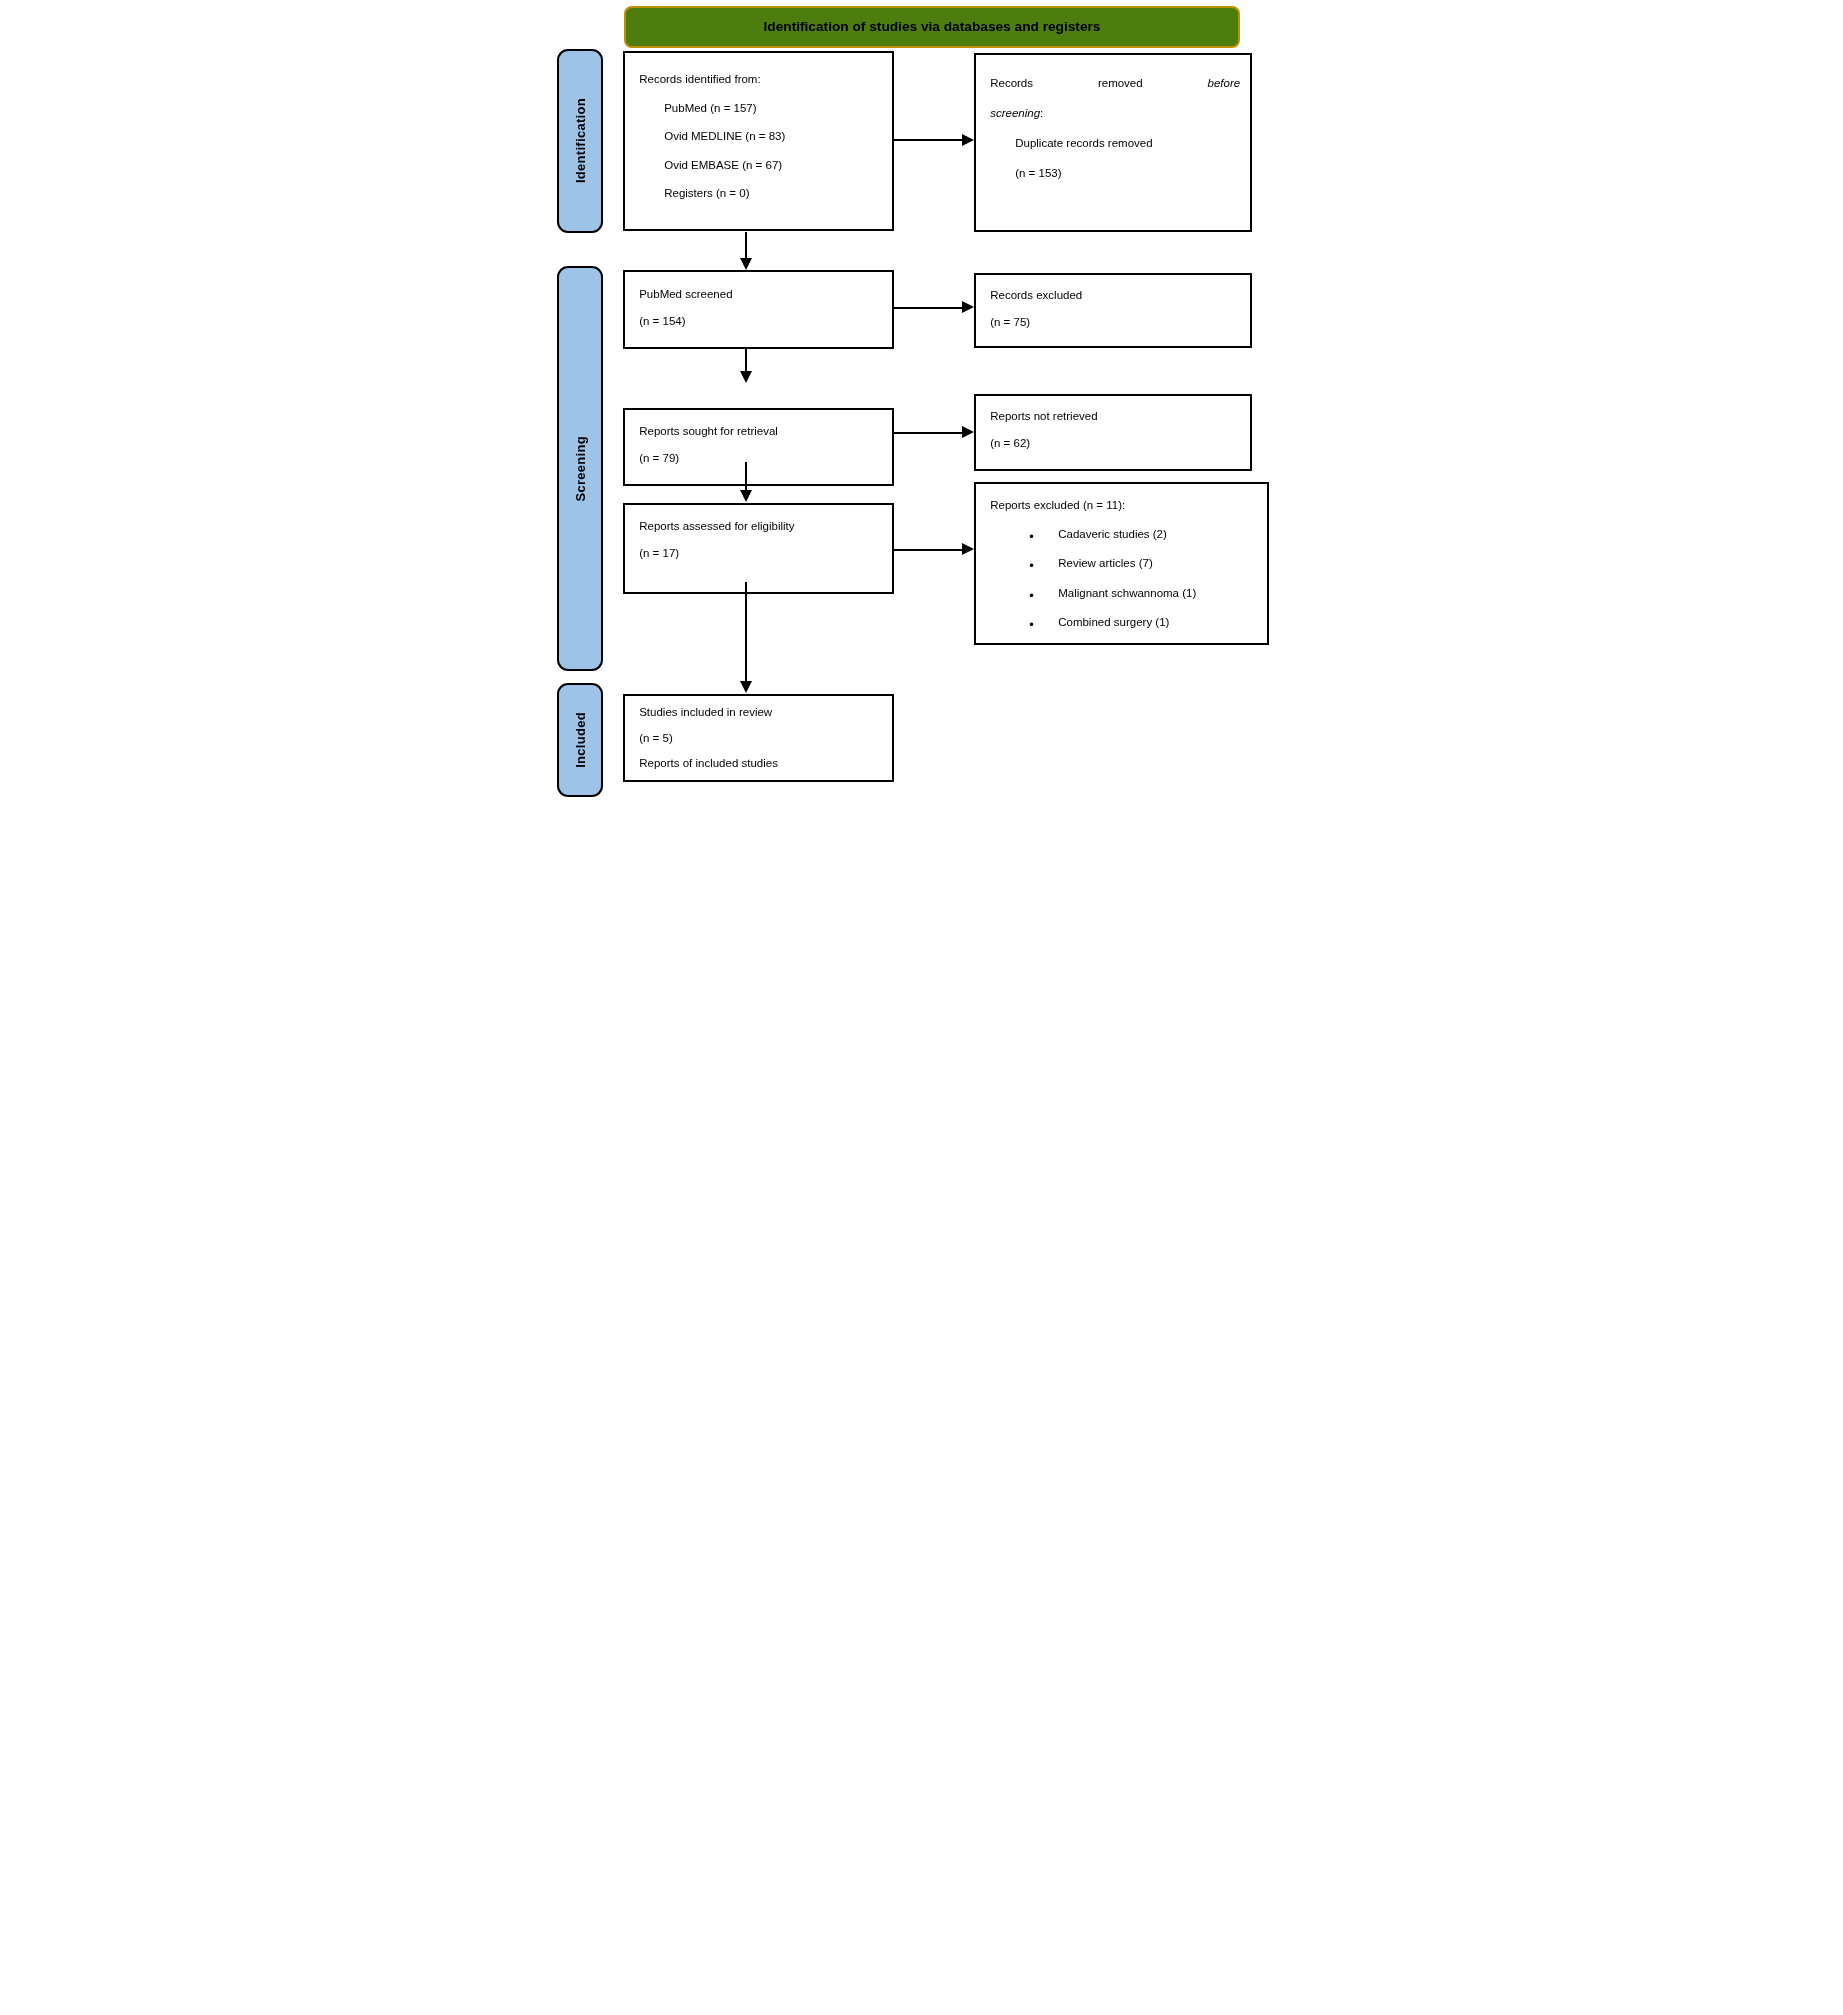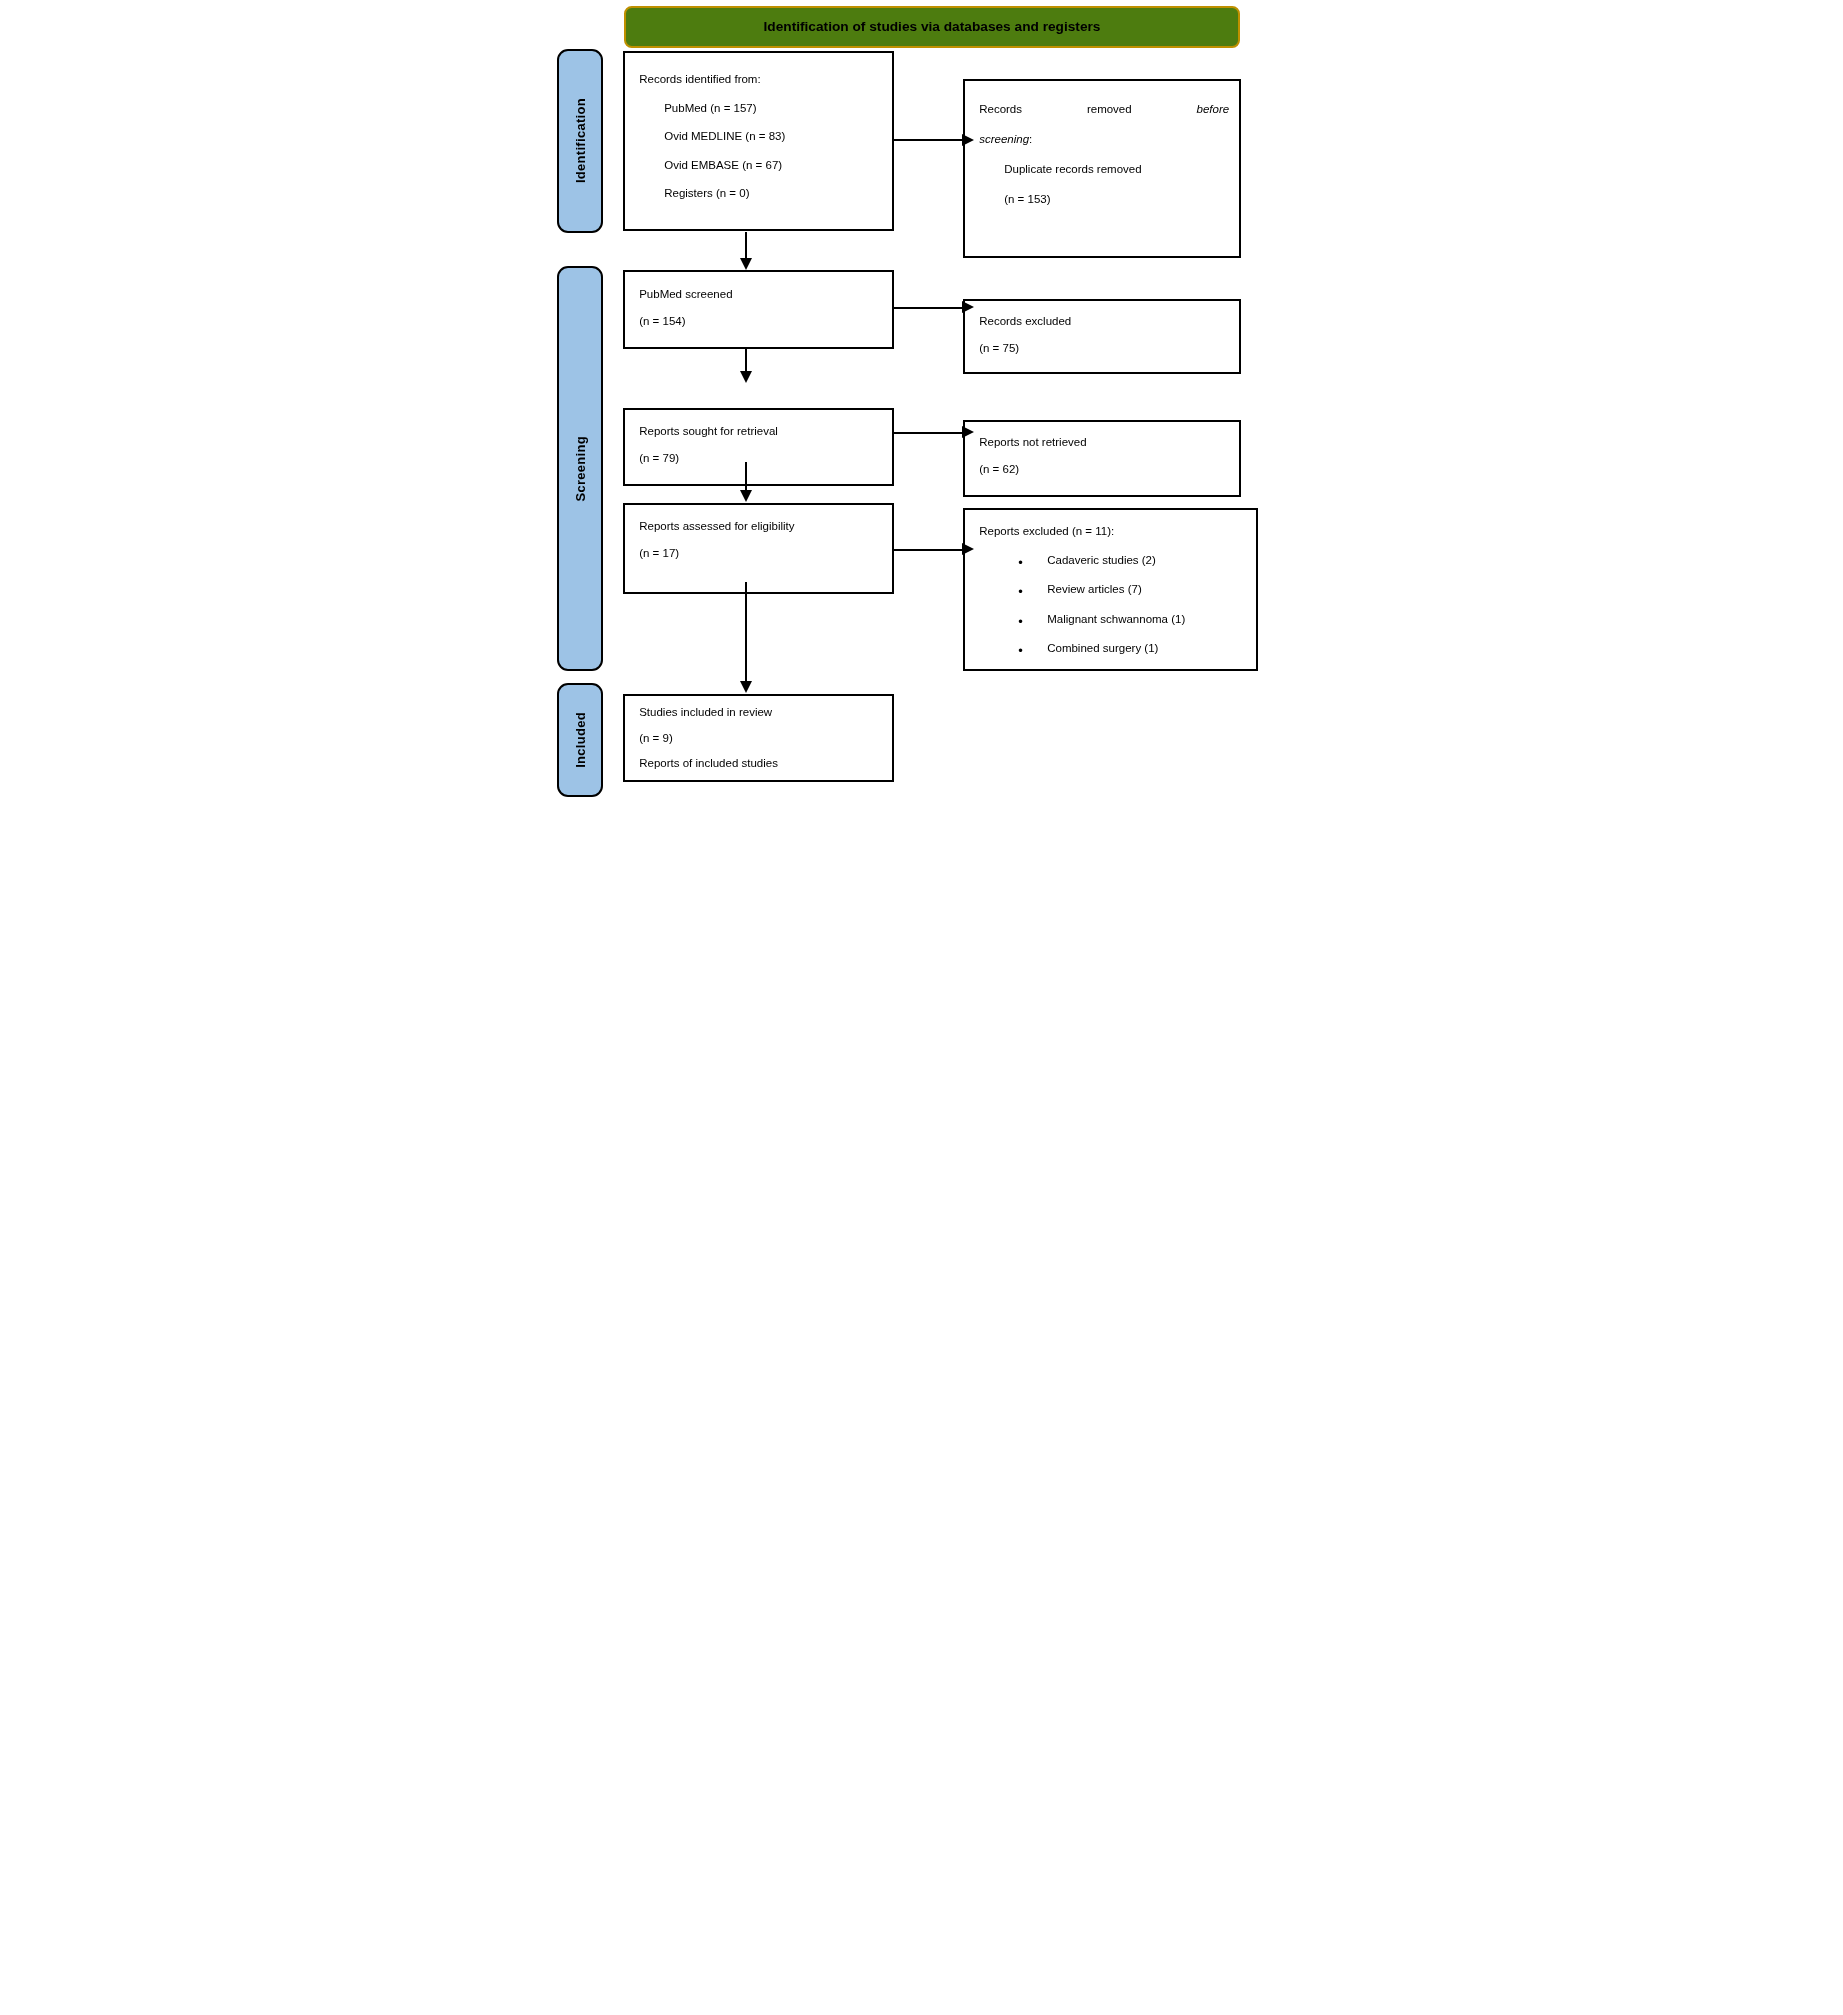--- a/index.html
+++ b/index.html
@@ -49,21 +49,21 @@
     position: absolute;
     background: #fff;
     border: 2.2px solid #000;
     box-sizing: border-box;
     font-size: 11.5px;
     line-height: 2.4;
     padding: 7.7px 9.8px 0 14.2px;
   }
   .flowbox p { margin: 0; }
   .col-left  { left: 70px; width: 271px; }
-  .col-right { left: 410px; width: 278px; margin-top: 26px; }
+  .col-right { left: 421px; width: 278px; }
   .box-identified { top: 51px;  height: 180px; line-height: 2.48; padding-top: 12px; }
   .box-removed    { top: 53px;  height: 179px; line-height: 2.62; padding-top: 13px; }
   .box-screened   { top: 270px; height: 79px; padding-top: 8.8px; }
   .box-excluded   { top: 273px; height: 75px; padding-top: 6.6px; }
   .box-sought     { top: 385px; height: 78px; padding-top: 7.7px; margin-top: 23px; }
   .box-notret     { top: 394px; height: 77px; padding-top: 6.6px; }
   .box-assessed   { top: 503px; height: 91px; padding-top: 7.7px; }
   .box-repexcl    { top: 482px; height: 163px; width: 295px; line-height: 2.55; padding-top: 6.6px; }
   .box-included   { top: 694px; height: 88px; line-height: 2.2; padding-top: 4.4px; }
   
@@ -177,21 +177,21 @@
     <ul class="bullets">
       <li>Cadaveric studies (2)</li>
       <li>Review articles (7)</li>
       <li>Malignant schwannoma (1)</li>
       <li>Combined surgery (1)</li>
     </ul>
   </div>
 
   <div class="flowbox col-left box-included">
     <p>Studies included in review</p>
-    <p>(n = 9)</p>
+    <p>(n = 5)</p>
     <p>Reports of included studies</p>
   </div>
 
   <div>
     <div class="shaft-h" style="left:341px; top:139px; width:69px;"></div>
     <div class="head-right" style="left:409px; top:134px;"></div>
   </div>
   <div>
     <div class="shaft-h" style="left:341px; top:307px; width:69px;"></div>
     <div class="head-right" style="left:409px; top:301px;"></div>

